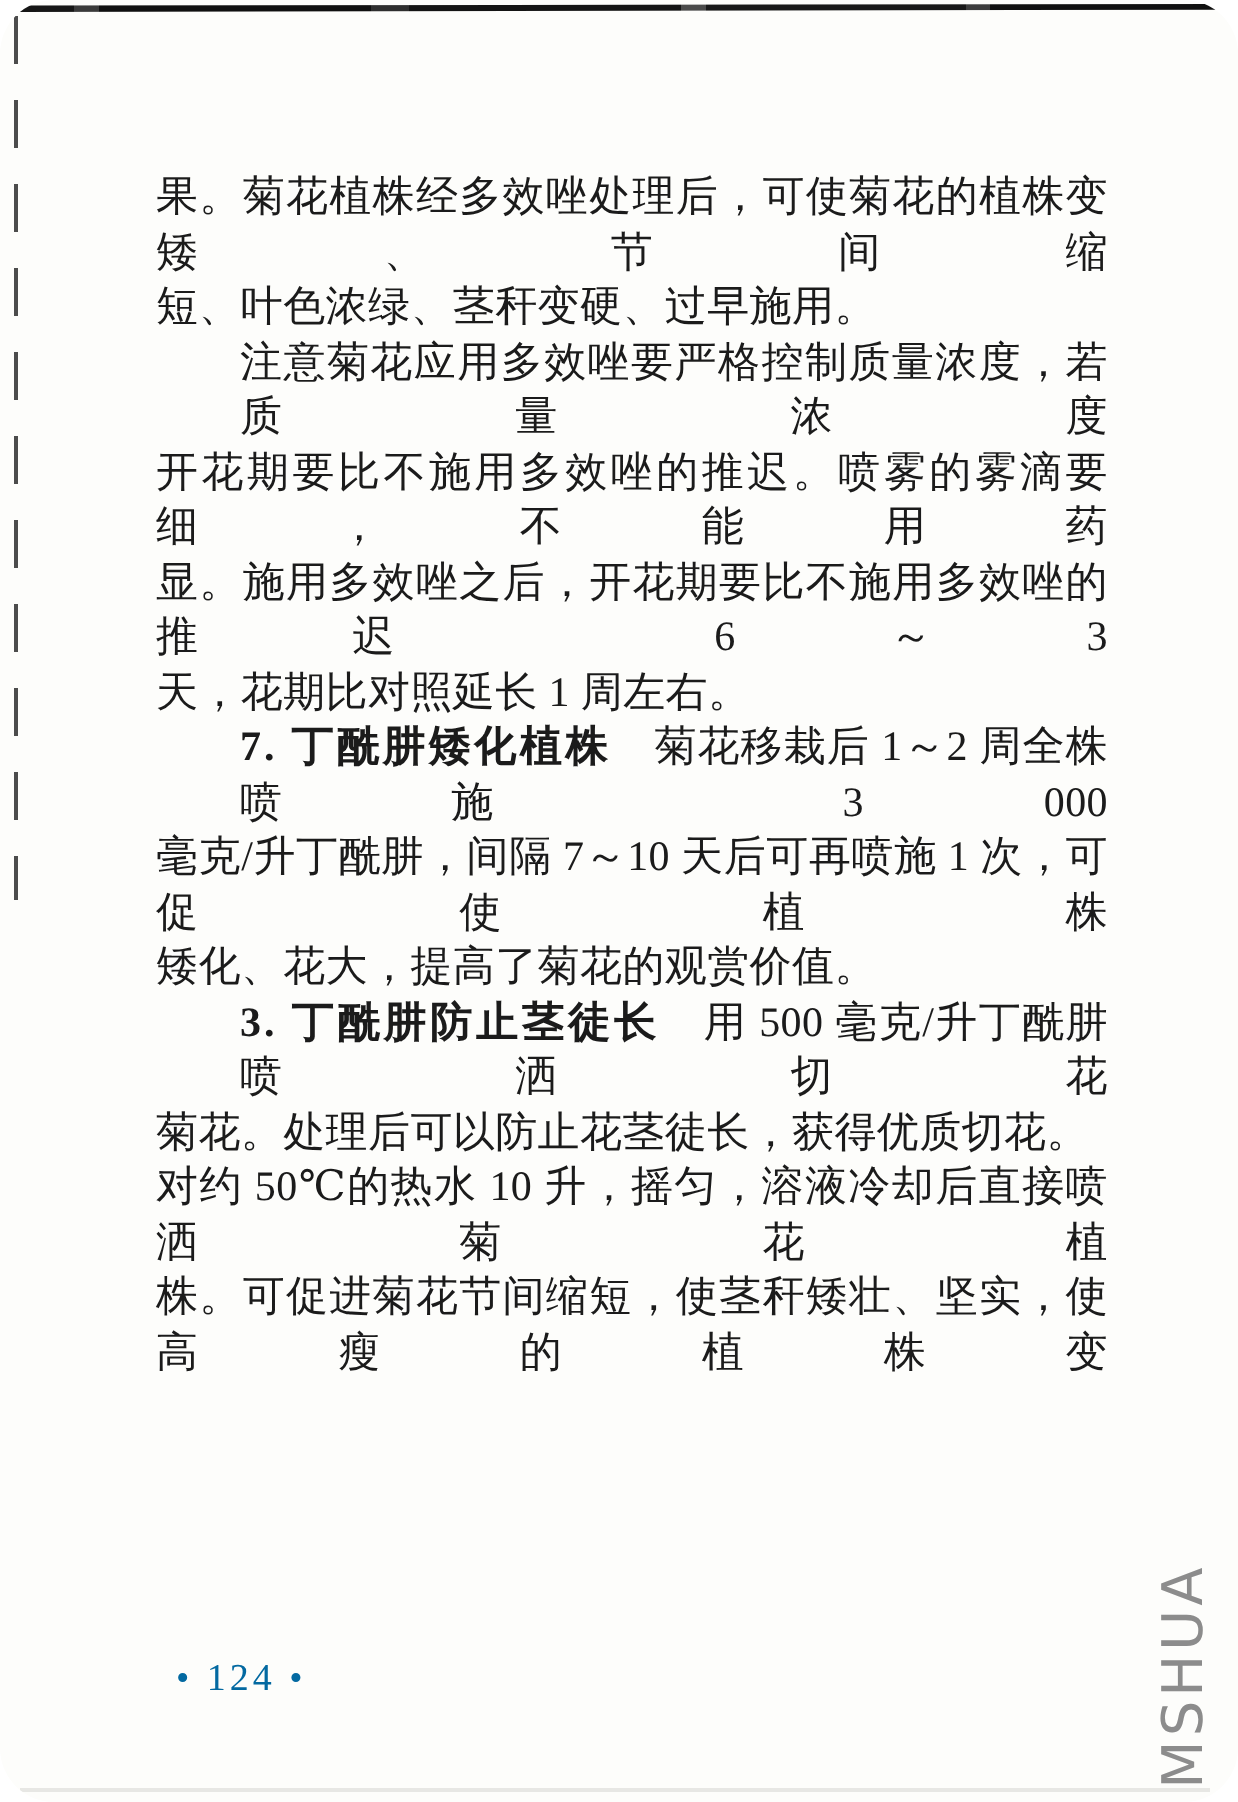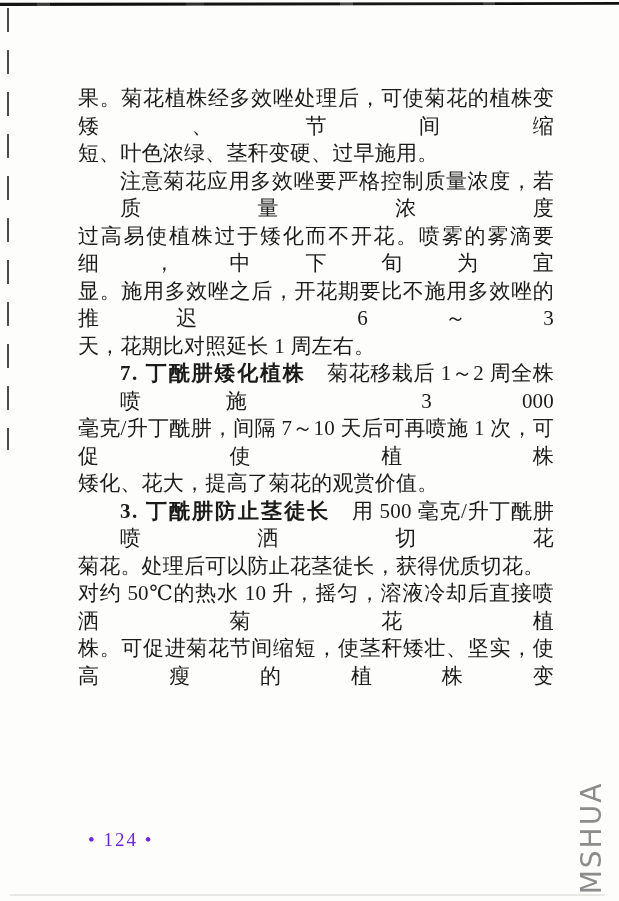--- a/index.html
+++ b/index.html
@@ -3,20 +3,21 @@
 <meta charset="utf-8">
 <style>
   html,body{margin:0;padding:0;}
   .page{
     position:relative;
     width:619px;height:901px;
     background:#fdfdfb;
     overflow:hidden;
     font-family:"Liberation Serif","DejaVu Serif",serif;
     color:#1b1b1b;
+    border-radius:27px;
   }
   
   .top-rule{
     position:absolute;left:0;top:2px;right:0;height:4px;
     background:linear-gradient(90deg,
       #161616 0%,#161616 6%,#3a3a3a 6%,#3a3a3a 8%,
       #101010 8%,#101010 30%,#2e2e2e 30%,#2e2e2e 33%,
       #141414 33%,#141414 55%,#4a4a4a 55%,#4a4a4a 57%,
       #181818 57%,#181818 78%,#3c3c3c 78%,#3c3c3c 80%,
       #101010 80%,#101010 100%);
@@ -48,21 +49,21 @@
   }
   .line.indent{
     padding-left:42px;
   }
   .head{
     font-weight:bold;
     letter-spacing:1.5px;
   }
   .page-number{
     position:absolute;left:88px;top:829px;
-    font-size:19px;letter-spacing:2px;color:#6d28d9;
+    font-size:19px;letter-spacing:2px;color:#0369a1;
   }
   .watermark{
     position:absolute;left:527px;top:823px;
     width:130px;height:30px;line-height:30px;
     transform:rotate(-90deg);
     transform-origin:center;
     font-family:"DejaVu Sans","Liberation Sans",sans-serif;
     font-size:28px;letter-spacing:2px;
     color:#8c8c8c;text-align:center;
   }
@@ -70,21 +71,21 @@
 </head>
 <body>
 
 <div class="page">
   <div class="top-rule"></div>
   <div class="left-edge"></div>
   <div class="text-block">
       <div class="line">果。菊花植株经多效唑处理后，可使菊花的植株变矮、节间缩</div>
       <div class="line end">短、叶色浓绿、茎秆变硬、过早施用。</div>
       <div class="line indent">注意菊花应用多效唑要严格控制质量浓度，若质量浓度</div>
-      <div class="line">过高易使植株过于矮化而不开花。喷雾的雾滴要细，中下旬为宜</div>
+      <div class="line">开花期要比不施用多效唑的推迟。喷雾的雾滴要细，不能用药</div>
       <div class="line">显。施用多效唑之后，开花期要比不施用多效唑的推迟 6～3</div>
       <div class="line end">天，花期比对照延长 1 周左右。</div>
       <div class="line indent"><b class="head">7. 丁酰肼矮化植株</b>　菊花移栽后 1～2 周全株喷施 3 000</div>
       <div class="line">毫克/升丁酰肼，间隔 7～10 天后可再喷施 1 次，可促使植株</div>
       <div class="line end">矮化、花大，提高了菊花的观赏价值。</div>
       <div class="line indent"><b class="head">3. 丁酰肼防止茎徒长</b>　用 500 毫克/升丁酰肼喷洒切花</div>
       <div class="line end">菊花。处理后可以防止花茎徒长，获得优质切花。</div>
       <div class="line">对约 50℃的热水 10 升，摇匀，溶液冷却后直接喷洒菊花植</div>
       <div class="line">株。可促进菊花节间缩短，使茎秆矮壮、坚实，使高瘦的植株变</div>
     </div>

